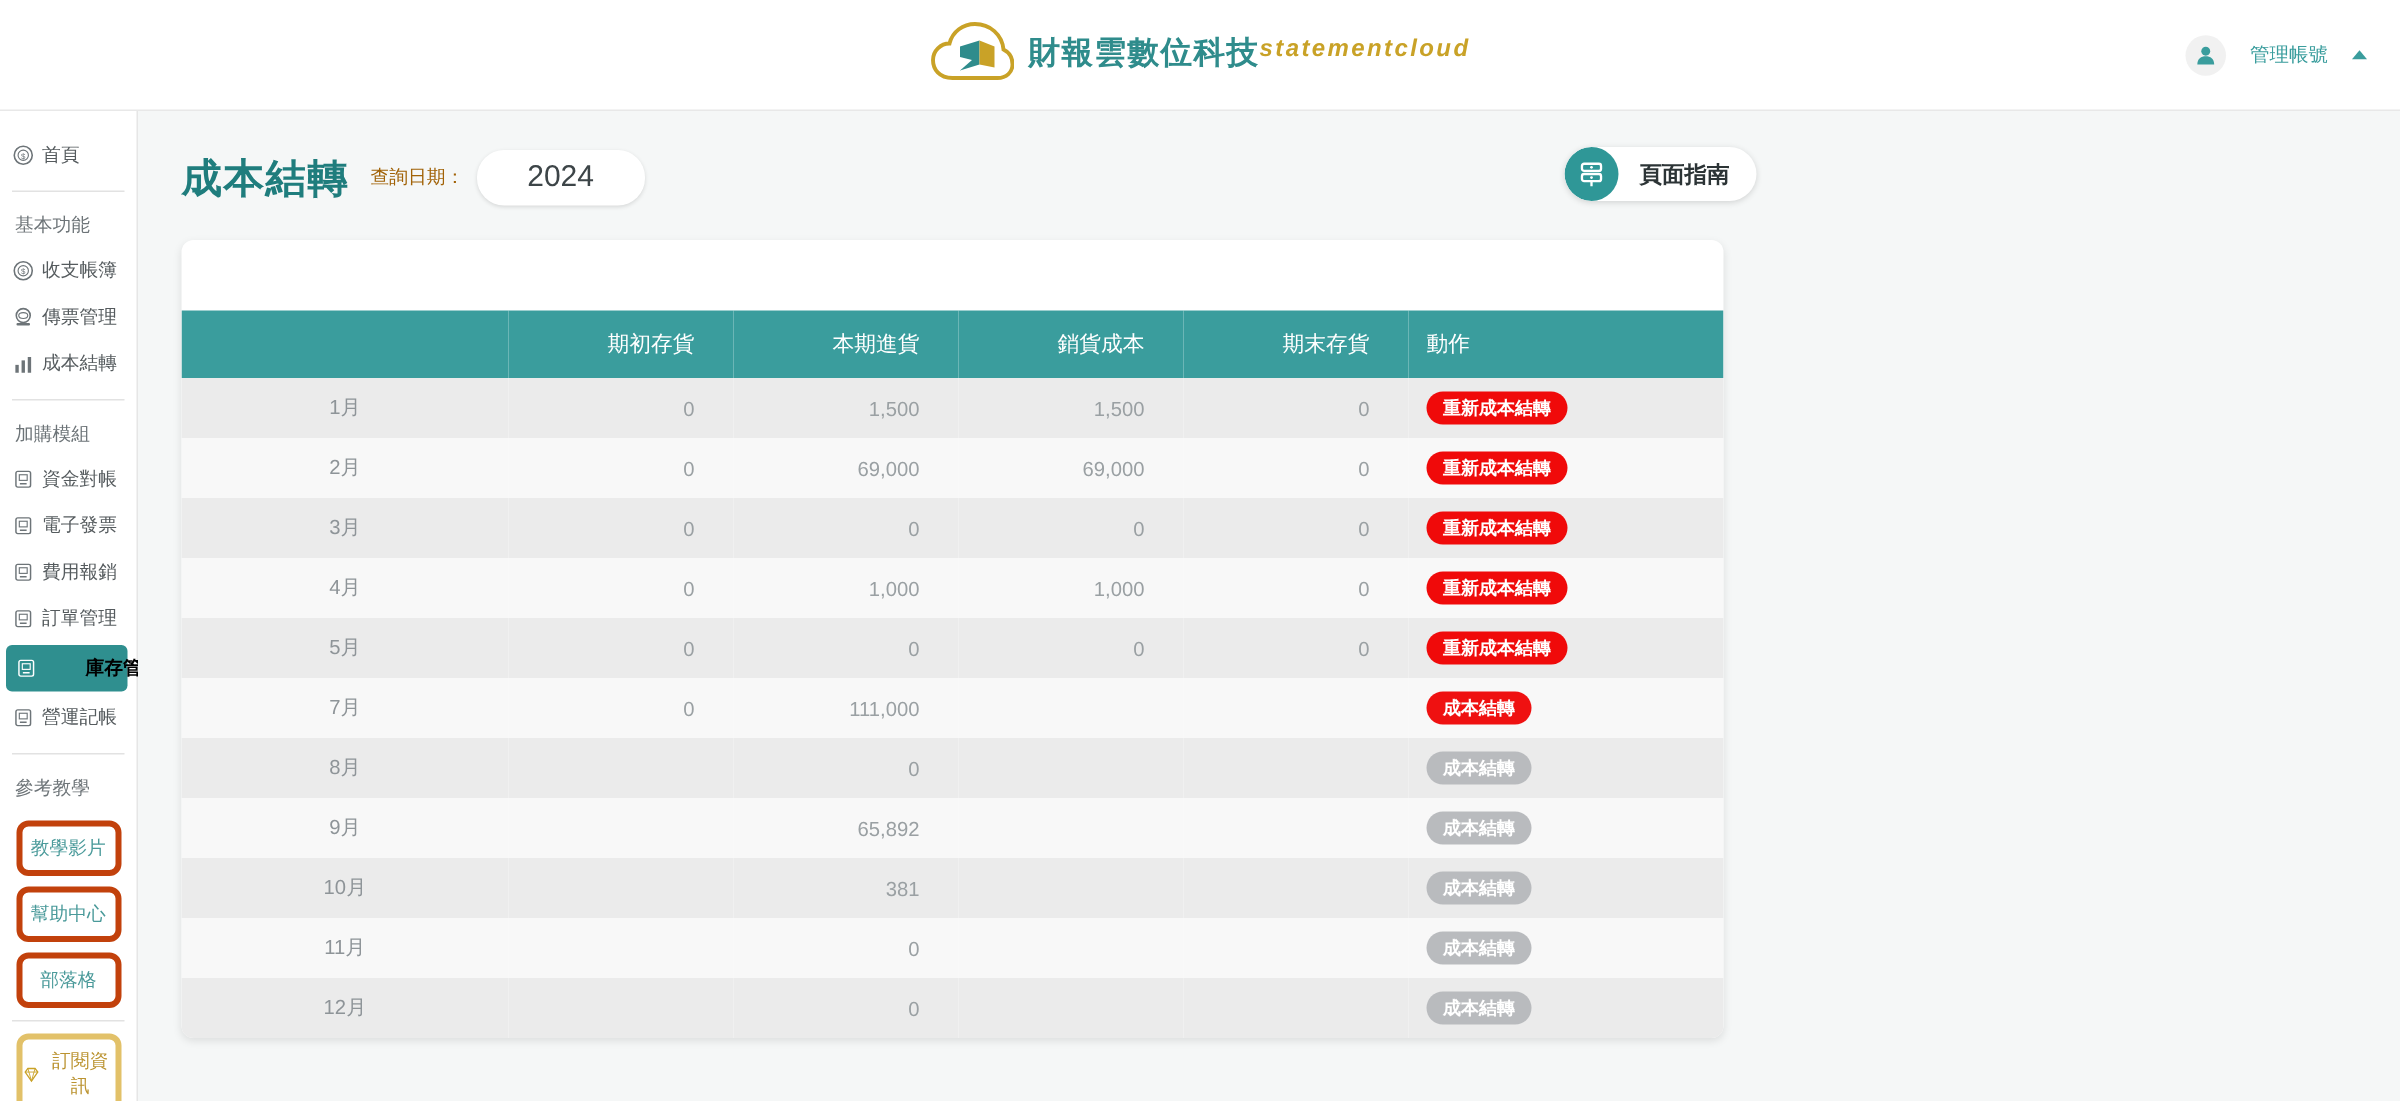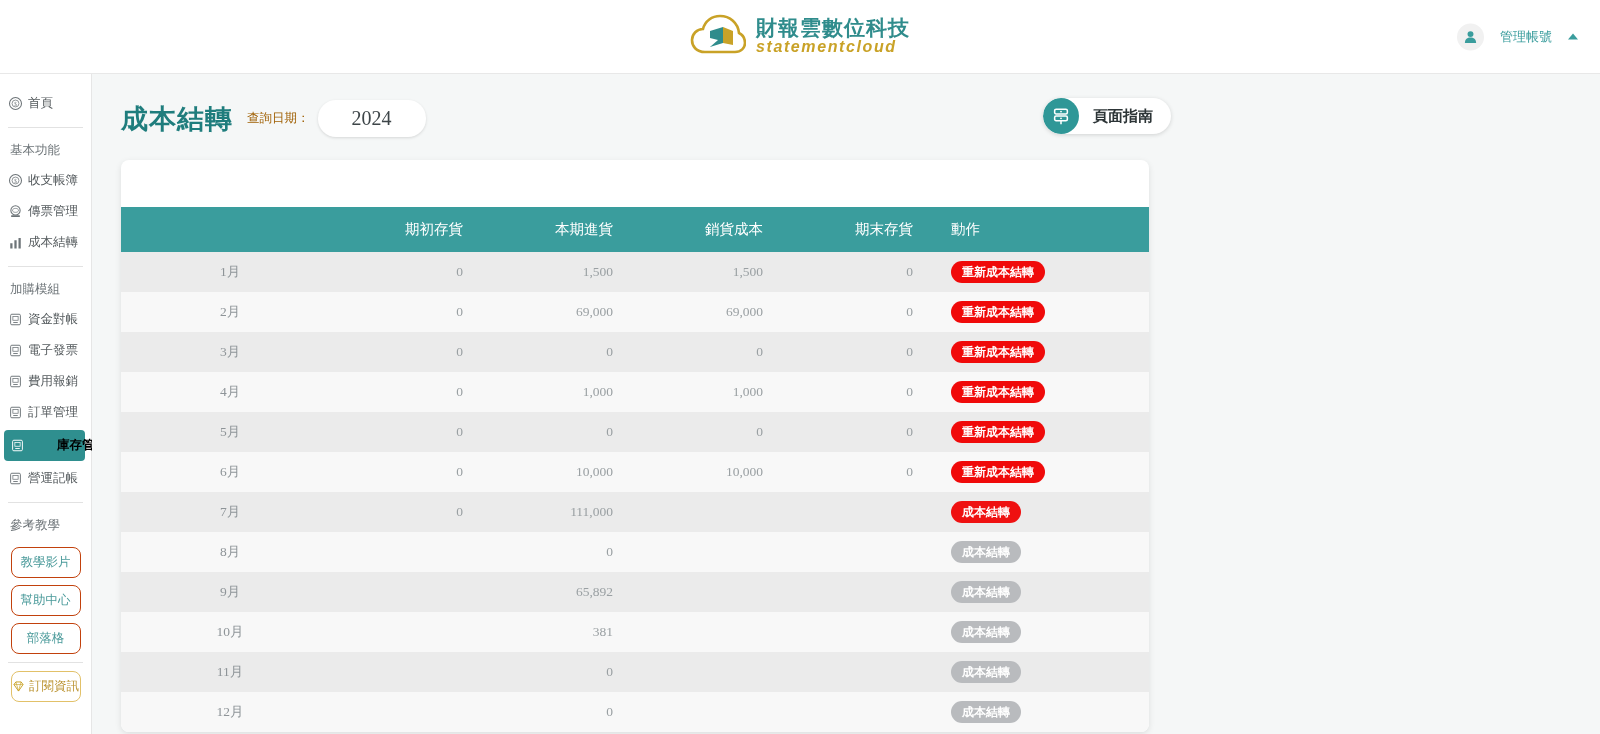--- a/index.html
+++ b/index.html
@@ -15,21 +15,21 @@
     position: relative;
     height: 74px;
     background: #ffffff;
     border-bottom: 1px solid #e8e8e8;
     display: flex;
     align-items: center;
     justify-content: center;
   }
   .brand { display: flex; align-items: center; gap: 10px; }
   .brand-logo { width: 56px; height: 46px; }
-  .brand-text { display: flex; flex-direction: column; line-height: 1.05; }
+  .brand-text { display: flex; flex-direction: row; line-height: 1.05; }
   .brand-cn {
     font-size: 21px; font-weight: bold; color: #2f8c8c; letter-spacing: 1px;
   }
   .brand-en {
     font-size: 16px; font-style: italic; font-weight: bold;
     color: #c9a227; letter-spacing: 1.6px;
   }
 
   .account {
     position: absolute; right: 22px; top: 50%; transform: translateY(-50%);
@@ -40,21 +40,21 @@
     background: #f1f1f1; display: flex; align-items: center; justify-content: center;
   }
   .account-name { font-size: 13px; color: #3a9d9d; }
   .caret-up {
     width: 0; height: 0;
     border-left: 5px solid transparent; border-right: 5px solid transparent;
     border-bottom: 6px solid #3a9d9d;
   }
 
   
-  .layout { display: flex; height: 660px; font-family: Liberation Serif, serif; }
+  .layout { display: flex; height: 660px; }
 
   
   .sidebar {
     width: 92px; flex: 0 0 92px;
     background: #ffffff;
     border-right: 1px solid #e6e6e6;
     padding-top: 14px;
     font-size: 12.5px;
   }
   .nav-item {
@@ -71,21 +71,21 @@
   .nav-section {
     font-size: 12.5px; color: #6d7478;
     padding: 6px 0 6px 10px;
   }
   .divider { height: 1px; background: #e2e2e2; margin: 8px 8px; }
   .nav-icon { width: 15px; height: 15px; flex: 0 0 15px; display:block; }
 
   .side-btn {
     display: block; width: 70px; margin: 7px auto 0 auto;
     padding: 6px 0; text-align: center;
-    border: 1px solid #c2410c; border-radius: 8px;
+    border: 4px solid #c2410c; border-radius: 8px;
     color: #4a9a9a; font-size: 12.5px; background: #fff;
     cursor: pointer;
   }
   .side-btn.gold {
     border-color: #e2c169; color: #bb9330;
     display: flex; align-items: center; justify-content: center; gap: 4px;
   }
   .gem-icon { width: 13px; height: 13px; }
 
   
@@ -377,28 +377,20 @@
             </tr>
             <tr>
               <td class="c-month">5月</td>
               <td class="c-num">0</td>
               <td class="c-num">0</td>
               <td class="c-num">0</td>
               <td class="c-num">0</td>
               <td class="c-act"><span class="pill redo">重新成本結轉</span></td>
             </tr>
             <tr>
-              <td class="c-month">6月</td>
-              <td class="c-num">0</td>
-              <td class="c-num">10,000</td>
-              <td class="c-num">10,000</td>
-              <td class="c-num">0</td>
-              <td class="c-act"><span class="pill redo">重新成本結轉</span></td>
-            </tr>
-            <tr>
               <td class="c-month">7月</td>
               <td class="c-num">0</td>
               <td class="c-num">111,000</td>
               <td class="c-num"></td>
               <td class="c-num"></td>
               <td class="c-act"><span class="pill go">成本結轉</span></td>
             </tr>
             <tr>
               <td class="c-month">8月</td>
               <td class="c-num"></td>

